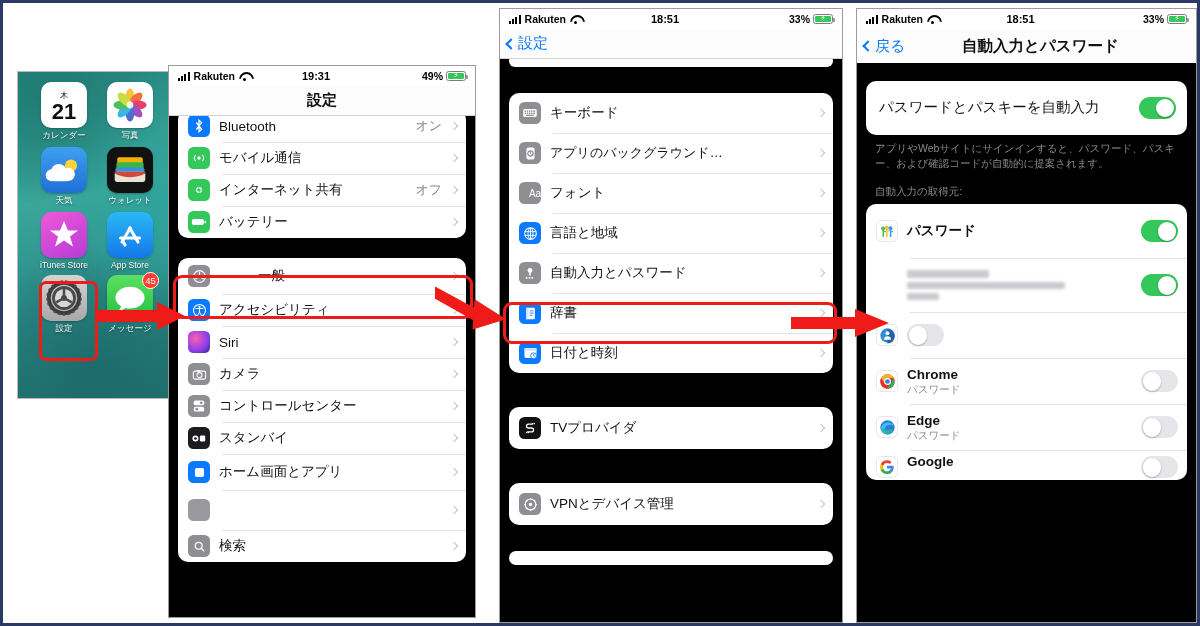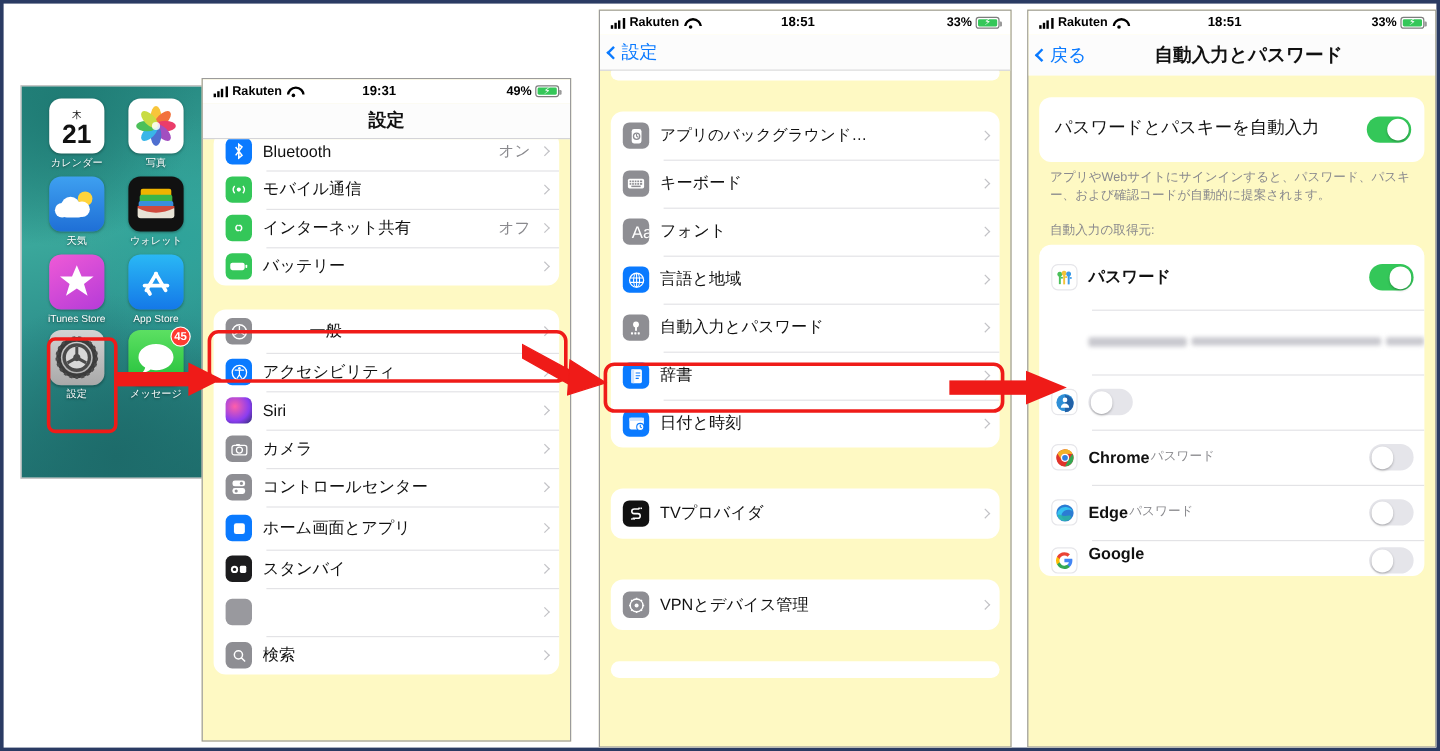--- a/index.html
+++ b/index.html
@@ -9,21 +9,21 @@
     background:#ffffff;
     position:relative;
     overflow:hidden;
     border:3px solid #2a3b63;
   }
   .stage{ position:absolute; inset:0; }
 
   
   .phone{
     position:absolute;
-    background:#fef9c3;
+    background:#000000;
     border:1px solid #9b9b9b;
     overflow:hidden;
   }
   .statusbar{
     height:20px; background:#fff;
     display:flex; align-items:center;
     padding:0 9px; font-size:10.5px; font-weight:bold; color:#000;
     position:relative;
   }
   .sb-left{ display:flex; align-items:center; gap:4px; }
@@ -84,21 +84,21 @@
   .rval{ font-size:13px; color:#8a8a8e; }
   .chev{ width:6px;height:6px;border-top:1.8px solid #c3c3c7;border-right:1.8px solid #c3c3c7;transform:rotate(45deg); flex:0 0 auto;}
   .gap{ height:14px; }
 
   
   .tgl{ width:37px;height:22px;border-radius:11px;flex:0 0 37px;position:relative;background:#e5e5ea;}
   .tgl.on{ background:#34c759; }
   .tgl:after{content:"";position:absolute;top:1.6px;left:1.6px;width:18.8px;height:18.8px;border-radius:50%;background:#fff;box-shadow:0 1px 2px rgba(0,0,0,.28);}
   .tgl.on:after{ left:auto; right:1.6px; }
 
-  .twoline{ flex:1; display:flex; flex-direction:row; gap:1px; }
+  .twoline{ flex:1; display:flex; flex-direction:column; gap:1px; }
   .twoline .t1{ font-size:13.5px; color:#111; font-weight:bold; }
   .twoline .t2{ font-size:10.5px; color:#8a8a8e; line-height:1.25; }
   .foot{ font-size:10.5px; color:#8a8a8e; padding:6px 18px 0 18px; line-height:1.45; }
   .sechead{ font-size:10.5px; color:#8a8a8e; padding:14px 18px 5px 18px; }
 
   .blur{ background:#c9c9cf; border-radius:2px; height:7px; filter:blur(1.6px); }
 
   
   .home{
     position:absolute; left:14px; top:68px; width:160px; height:328px;
@@ -110,21 +110,21 @@
       linear-gradient(170deg,#25867f 0%,#3aa79b 38%,#2d8f8b 62%,#1e6f6e 100%);
     overflow:hidden;
   }
   .appgrid{ display:grid; grid-template-columns:1fr 1fr; gap:5px 6px; padding:10px 16px 0 16px; }
   .app{ display:flex; flex-direction:column; align-items:center; gap:2px; position:relative; }
   .appicon{ width:46px;height:46px;border-radius:10px; position:relative; overflow:hidden;
             box-shadow:0 1px 2px rgba(0,0,0,.25); display:flex;align-items:center;justify-content:center;}
   .appname{ font-size:8.5px; color:#fff; text-shadow:0 1px 2px rgba(0,0,0,.55); white-space:nowrap; }
   .badge{
     position:absolute; top:-3px; right:1px; background:#ff3b30; color:#fff;
-    min-width:17px;height:17px;border-radius:9px;font-size:9.5px;font-weight:bold;
+    min-width:17px;height:17px;border-radius:9px;font-size:9.5px;font-weight:normal;
     display:flex;align-items:center;justify-content:center; border:1.3px solid #fff; z-index:3;margin-left:37px;
   }
 
   
   .hl{ position:absolute; border:3.5px solid #ef1b18; border-radius:9px; pointer-events:none; z-index:40; }
   .arrow{ position:absolute; z-index:45; }
   .callout{
     position:absolute; z-index:50; background:#fff; border:3.5px solid #111; border-radius:12px;
     padding:2px 12px 5px 12px; font-size:27px; color:#111; white-space:nowrap; letter-spacing:-0.5px;
   }
@@ -387,38 +387,38 @@
             <svg width="14" height="14" viewBox="0 0 16 16">
               <rect x="2" y="1.6" width="12" height="5.6" rx="2.2" fill="#fff"></rect>
               <rect x="2" y="8.8" width="12" height="5.6" rx="2.2" fill="#fff"></rect>
               <circle cx="10.5" cy="4.4" r="1.5" fill="#8e8e93"></circle>
               <circle cx="5.5" cy="11.6" r="1.5" fill="#8e8e93"></circle>
             </svg>
           </span>
           <span class="rlabel">コントロールセンター</span>
           <span class="chev"></span>
         </div>
+        <div class="row">
+          <span class="ico" style="background:#1c1c1e;">
+            <svg width="16" height="11" viewBox="0 0 18 12">
+              <circle cx="5" cy="6" r="3.4" fill="#fff"></circle>
+                <circle cx="5" cy="6" r="1.5" fill="#1c1c1e"></circle>
+              <rect x="10" y="2.6" width="6" height="6.8" rx="1.4" fill="#fff"></rect>
+            </svg>
+          </span>
+          <span class="rlabel">スタンバイ</span>
+          <span class="chev"></span>
+        </div>
         <div class="row" style="min-height:36px;">
           <span class="ico" style="background:#0a7aff;">
             <svg width="13" height="13" viewBox="0 0 16 16">
                 <rect x="2.4" y="2.4" width="11.2" height="11.2" rx="2.4" fill="#fff"></rect>
               </svg>
           </span>
           <span class="rlabel">ホーム画面とアプリ</span>
-          <span class="chev"></span>
-        </div>
-        <div class="row">
-          <span class="ico" style="background:#1c1c1e;">
-            <svg width="16" height="11" viewBox="0 0 18 12">
-              <circle cx="5" cy="6" r="3.4" fill="#fff"></circle>
-                <circle cx="5" cy="6" r="1.5" fill="#1c1c1e"></circle>
-              <rect x="10" y="2.6" width="6" height="6.8" rx="1.4" fill="#fff"></rect>
-            </svg>
-          </span>
-          <span class="rlabel">スタンバイ</span>
           <span class="chev"></span>
         </div>
         <div class="row" style="min-height:40px;">
           <span class="ico" style="background:#8e8e93;opacity:.9;"></span>
           <span class="rlabel"></span>
           <span class="chev"></span>
         </div>
         <div class="row">
           <span class="ico" style="background:#8e8e93;">
             <svg width="13" height="13" viewBox="0 0 16 16">
@@ -459,31 +459,20 @@
         <span>設定</span>
       </span>
     </div>
     <div class="scroll" style="top:50px;">
 
       <div class="group" style="height:12px;margin-top:-4px;"></div>
 
       <div class="gap" style="height:26px;"></div>
 
       <div class="group">
-        <div class="row" style="min-height:40px;">
-          <span class="ico" style="background:#8e8e93;">
-            <svg width="13" height="15" viewBox="0 0 15 17">
-              <rect x="2.8" y="1.6" width="9.4" height="13.8" rx="2.2" fill="#fff"></rect>
-              <circle cx="7.5" cy="8.5" r="3" fill="none" stroke="#8e8e93" stroke-width="1.3"></circle>
-              <path d="M7.5 6.3 V8.5 L9.1 9.6" stroke="#8e8e93" stroke-width="1.1" fill="none"></path>
-            </svg>
-          </span>
-          <span class="rlabel" style="font-size:13px;">アプリのバックグラウンド…</span>
-          <span class="chev"></span>
-        </div>
         <div class="row" style="min-height:40px;">
           <span class="ico" style="background:#8e8e93;">
             <svg width="16" height="12" viewBox="0 0 18 13">
               <rect x="1.4" y="2" width="15.2" height="9" rx="1.6" fill="#fff"></rect>
               <g fill="#8e8e93">
                   <rect x="3" y="3.6" width="1.6" height="1.6"></rect>
                   <rect x="5.4" y="3.6" width="1.6" height="1.6"></rect>
                   <rect x="7.8" y="3.6" width="1.6" height="1.6"></rect>
                   <rect x="10.2" y="3.6" width="1.6" height="1.6"></rect>
                   <rect x="12.6" y="3.6" width="2.2" height="1.6"></rect>
@@ -493,21 +482,32 @@
                   <rect x="10.2" y="6" width="1.6" height="1.6"></rect>
                   <rect x="12.6" y="6" width="2.2" height="1.6"></rect>
               <rect x="4.6" y="8.4" width="8.8" height="1.4"></rect>
                 </g>
             </svg>
           </span>
           <span class="rlabel">キーボード</span>
           <span class="chev"></span>
         </div>
         <div class="row" style="min-height:40px;">
-          <span class="ico" style="background:#8e8e93;font-size:14px;font-weight:normal;padding-left:10px;">Aa</span>
+          <span class="ico" style="background:#8e8e93;">
+            <svg width="13" height="15" viewBox="0 0 15 17">
+              <rect x="2.8" y="1.6" width="9.4" height="13.8" rx="2.2" fill="#fff"></rect>
+              <circle cx="7.5" cy="8.5" r="3" fill="none" stroke="#8e8e93" stroke-width="1.3"></circle>
+              <path d="M7.5 6.3 V8.5 L9.1 9.6" stroke="#8e8e93" stroke-width="1.1" fill="none"></path>
+            </svg>
+          </span>
+          <span class="rlabel" style="font-size:13px;">アプリのバックグラウンド…</span>
+          <span class="chev"></span>
+        </div>
+        <div class="row" style="min-height:40px;">
+          <span class="ico" style="background:#8e8e93;font-size:10px;font-weight:normal;padding-left:10px;">Aa</span>
           <span class="rlabel">フォント</span>
           <span class="chev"></span>
         </div>
         <div class="row" style="min-height:40px;">
           <span class="ico" style="background:#0a7aff;">
             <svg width="15" height="15" viewBox="0 0 18 18">
               <circle cx="9" cy="9" r="7" fill="none" stroke="#fff" stroke-width="1.3"></circle>
               <ellipse cx="9" cy="9" rx="3" ry="7" fill="none" stroke="#fff" stroke-width="1.1"></ellipse>
               <path d="M2.3 6.8 H15.7 M2.3 11.2 H15.7 M9 2 V16" stroke="#fff" stroke-width="1.1"></path>
             </svg>

